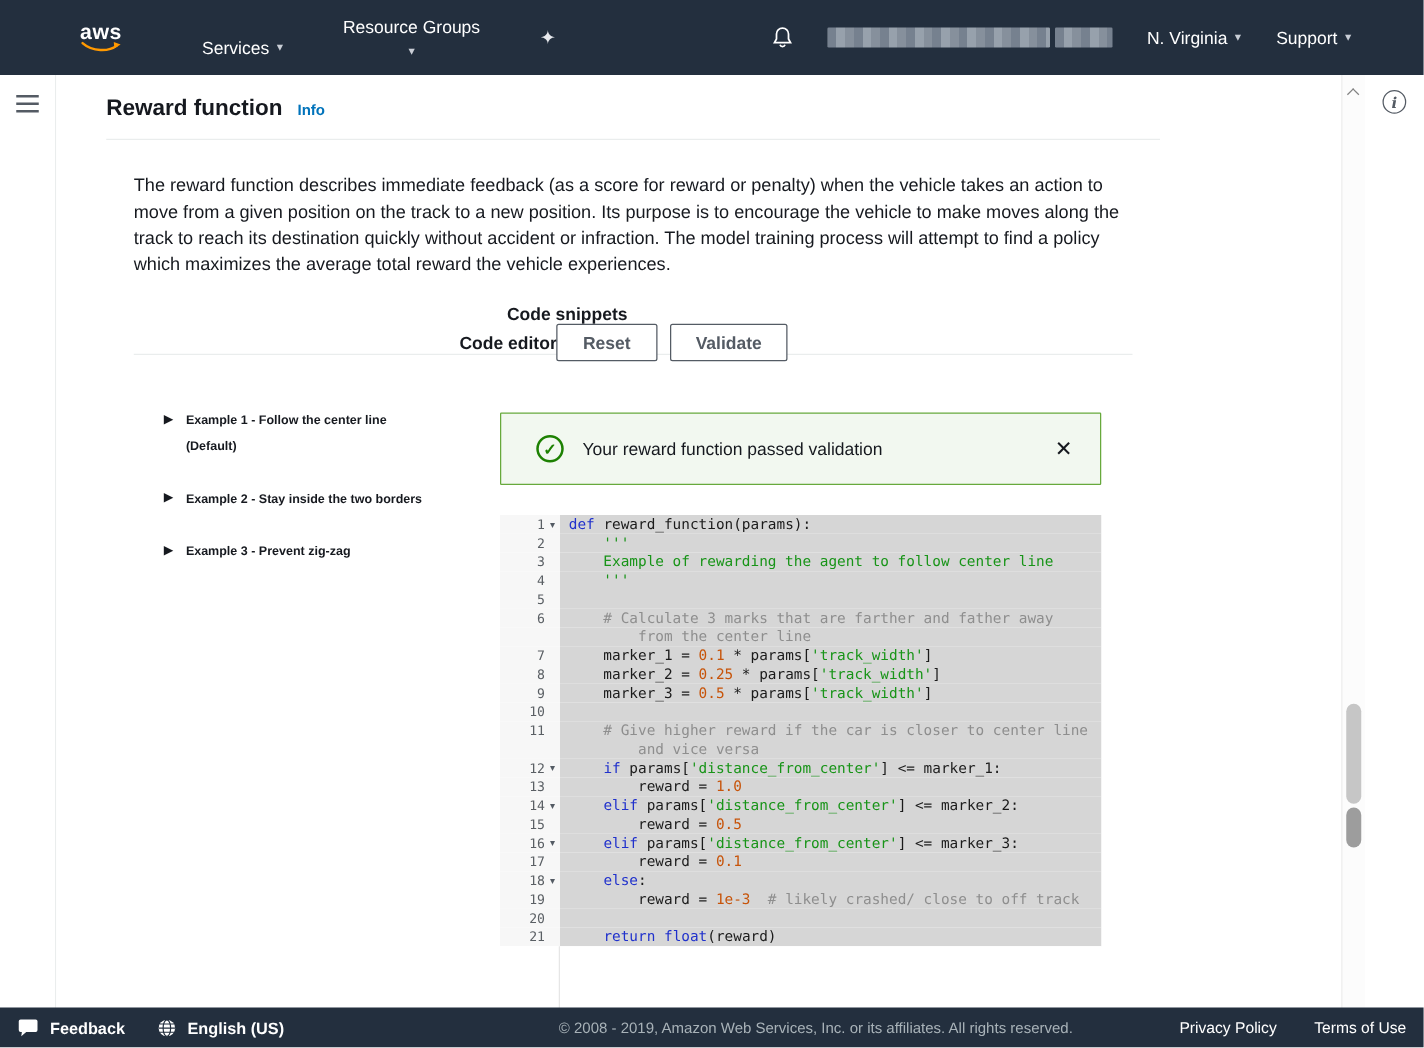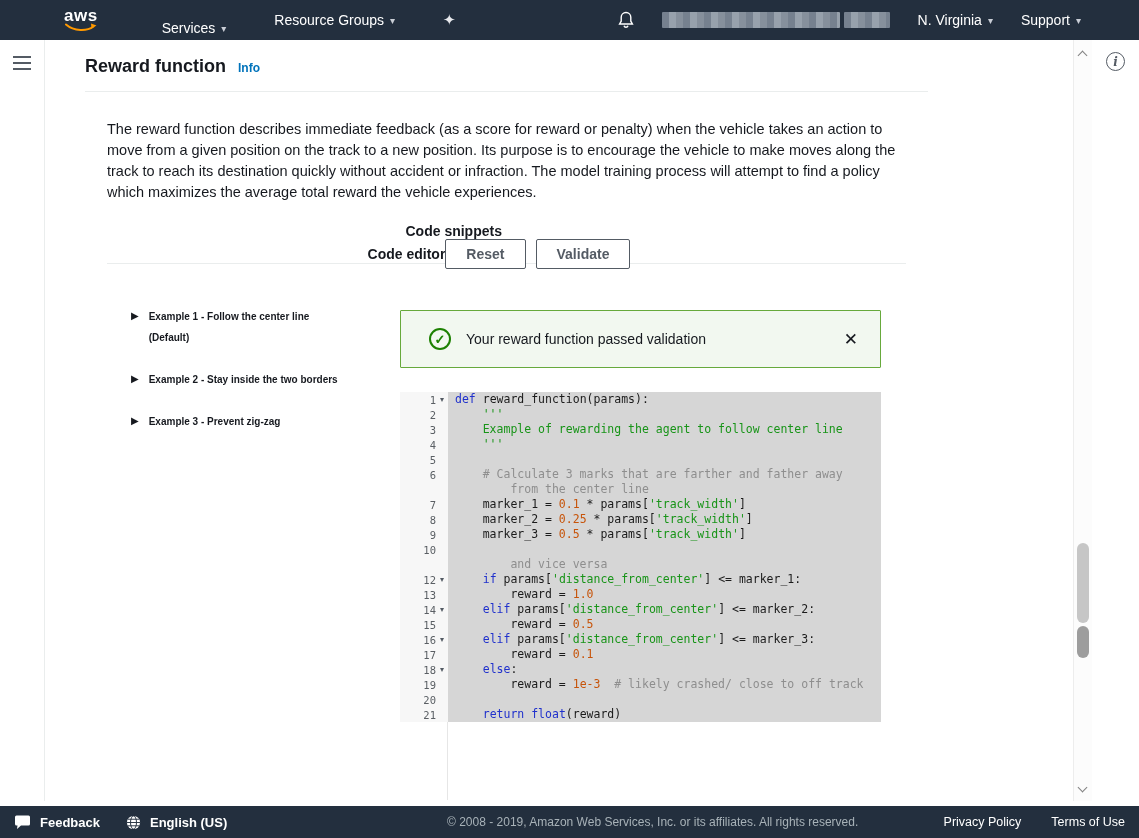--- a/index.html
+++ b/index.html
@@ -1,26 +1,26 @@
 <!DOCTYPE html>
 <html><head>
 <meta charset="utf-8">
 <style>
   * { margin:0; padding:0; box-sizing:border-box; }
   html,body { width:1139px; height:838px; overflow:hidden; }
   body { font-family:"Liberation Sans", sans-serif; background:#fff; color:#16191f; position:relative; }
 
   
-  .topnav { height:40px; background:#232f3e; display:flex; align-items:center; color:#fff; font-size:14px; }
+  .topnav { height:60px; background:#232f3e; display:flex; align-items:center; color:#fff; font-size:14px; }
   .aws-logo { margin-left:64px; display:flex; flex-direction:column; align-items:center; cursor:pointer; }
   .aws-text { font-weight:bold; font-size:17px; letter-spacing:0.5px; line-height:14px; }
   .nav-item { display:flex; align-items:center; gap:6px; cursor:pointer; white-space:nowrap; }
   .nav-item .caret { font-size:10px; color:#c9ced6; }
   .nav-services { margin-left:64px;margin-top:16px; }
-  .nav-resource-groups { margin-left:48px; }
+  .nav-resource-groups { margin-left:48px;flex-direction:column; }
   .nav-pin { margin-left:48px; font-size:15px; color:#e8eaee; }
   .nav-right { margin-left:auto; display:flex; align-items:center; gap:28px; padding-right:58px; }
   .redacted { display:flex; gap:4px; align-items:center; }
   .redacted .block { height:16px; border-radius:1px;
      background:repeating-linear-gradient(90deg,#76818f 0 7px,#97a1ac 7px 14px,#86909c 14px 21px); }
   .redacted .b1 { width:178px; }
   .redacted .b2 { width:46px; }
 
   
   .main-wrap { display:flex; height:761px; }
@@ -267,20 +267,27 @@
                   </div>
                   <div class="crow">
                     <span class="gut">
                       <span class="lnum">10</span>
                       <span class="lfold"></span>
                     </span>
                     <span class="cline"></span>
                   </div>
                   <div class="crow">
                     <span class="gut">
+                      <span class="lnum">11</span>
+                      <span class="lfold"></span>
+                    </span>
+                    <span class="cline"><span class="tk-c">    # Give higher reward if the car is closer to center line</span></span>
+                  </div>
+                  <div class="crow">
+                    <span class="gut">
                       <span class="lnum"></span>
                       <span class="lfold"></span>
                     </span>
                     <span class="cline"><span class="tk-c">        and vice versa</span></span>
                   </div>
                   <div class="crow">
                     <span class="gut">
                       <span class="lnum">12</span>
                       <span class="lfold">▾</span>
                     </span>

